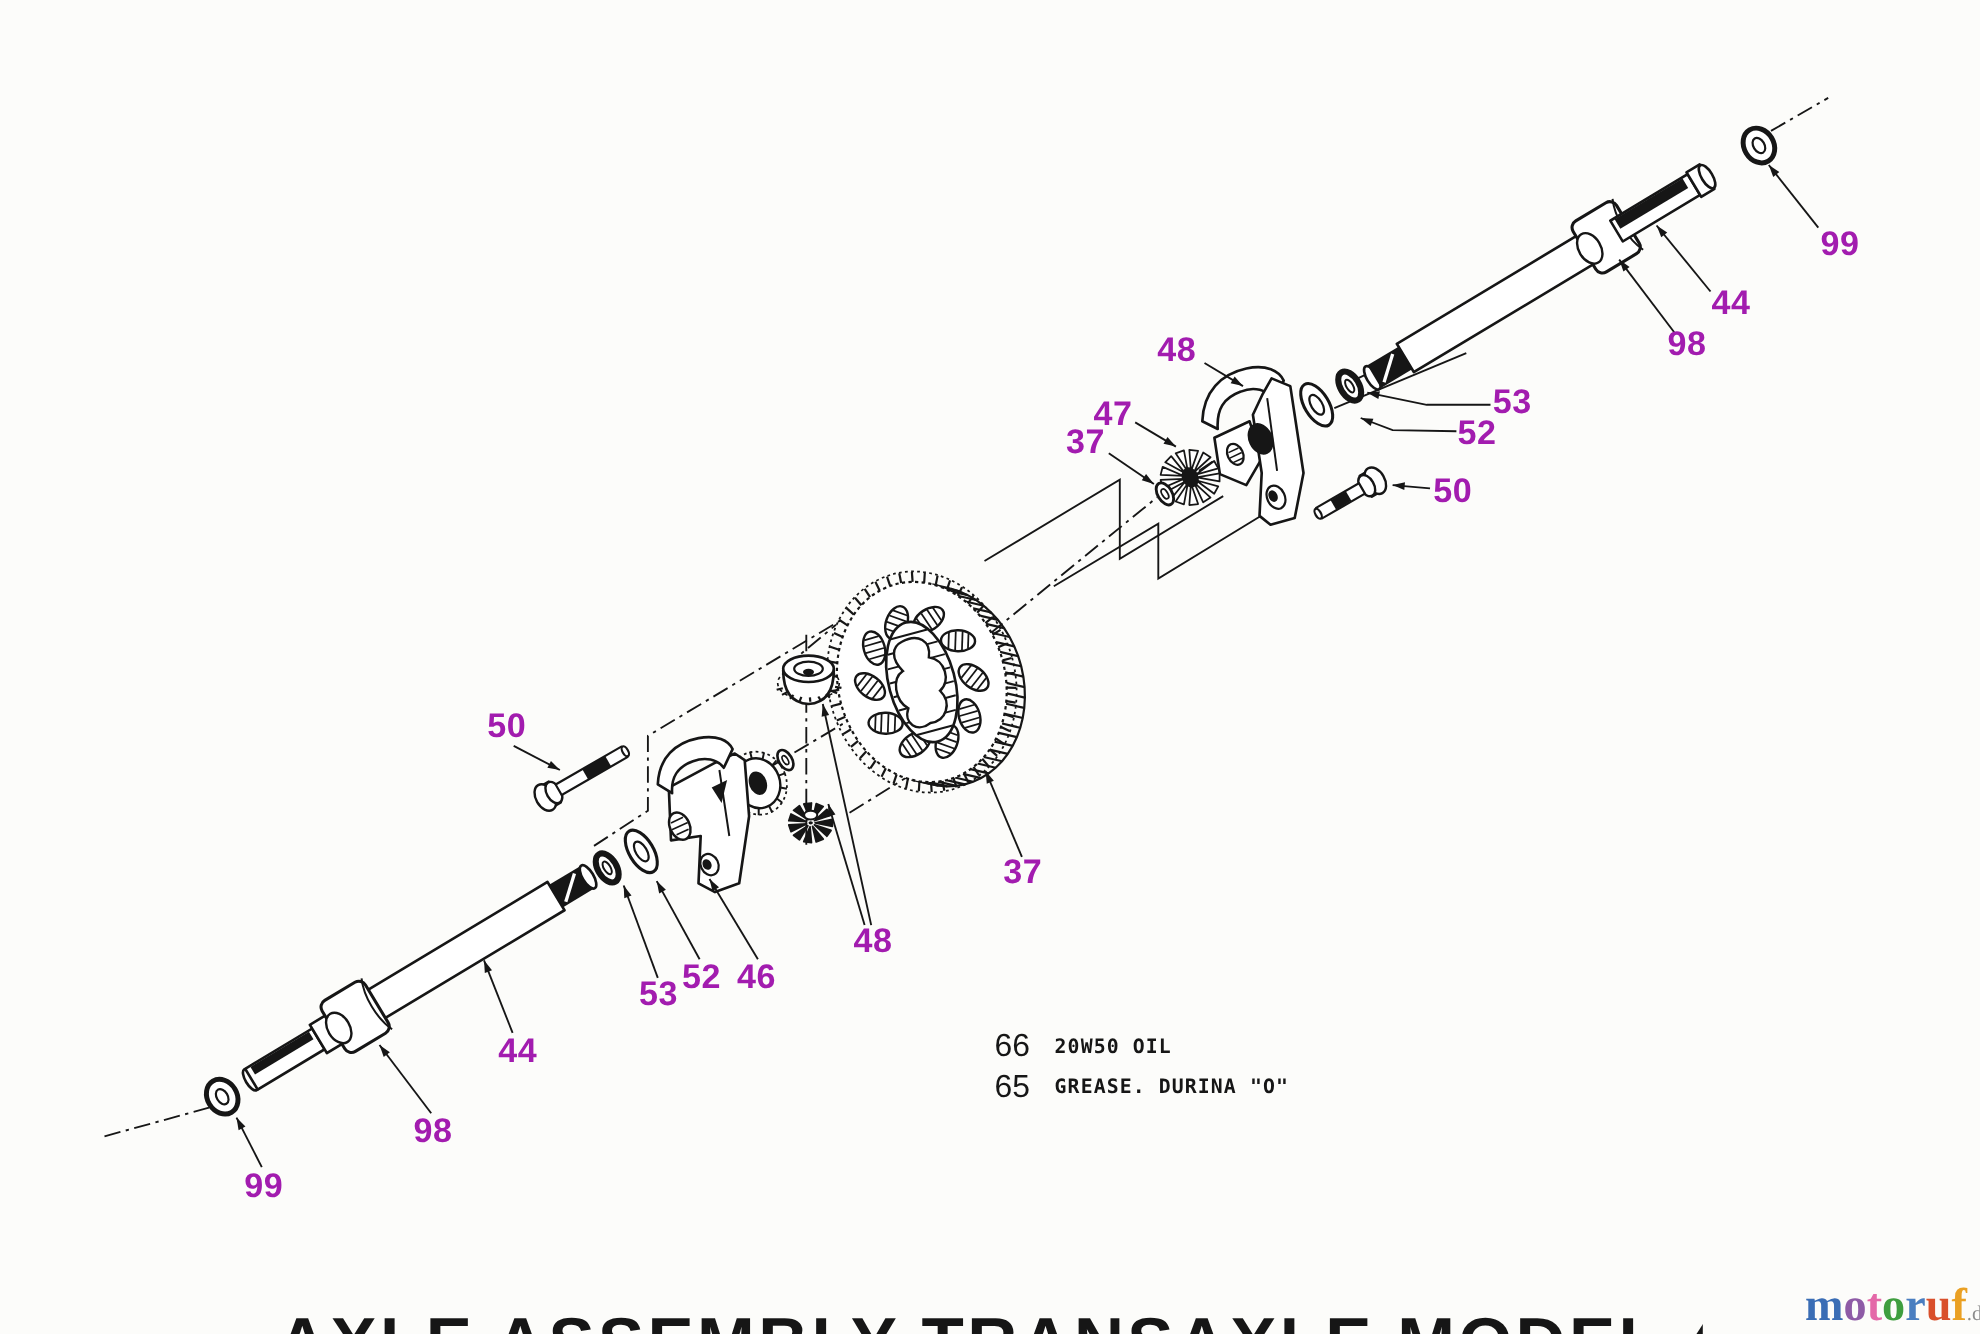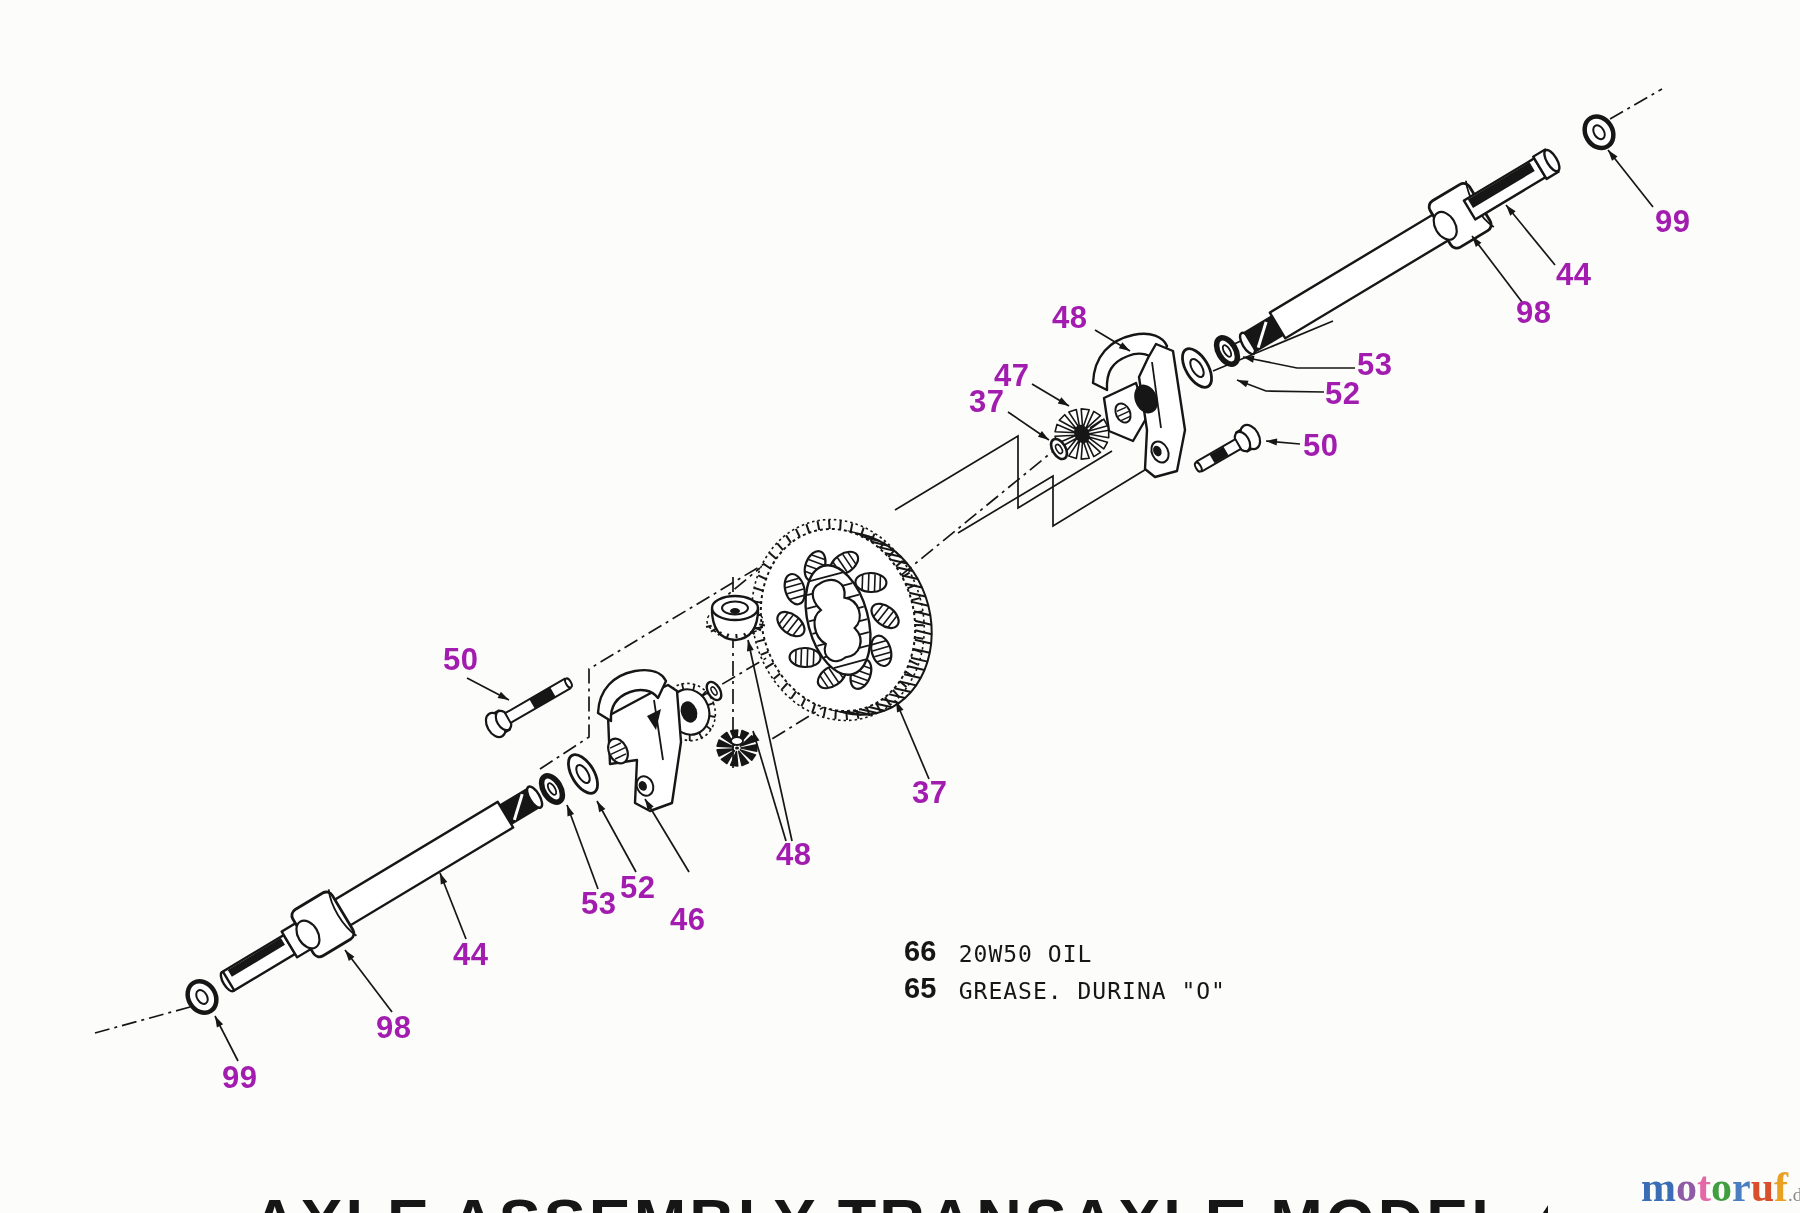--- a/index.html
+++ b/index.html
@@ -1,22 +1,22 @@
 <!DOCTYPE html>
 <html><head>
 <meta charset="utf-8">
 <style>
   html,body{margin:0;padding:0;background:#e8e8e8;}
   .page{position:relative;width:1800px;height:1213px;background:#fcfcfa;overflow:hidden;
         font-family:"Liberation Sans",sans-serif;color:#161616;}
   .callout{position:absolute;font-size:31px;font-weight:700;line-height:1;letter-spacing:0.5px;
            color:#a21caf;white-space:nowrap;}
   .note-row{position:absolute;white-space:nowrap;}
-  .note-ref{font-size:29px;font-weight:700;display:inline-block;vertical-align:top;}
-  .note-text{font-family:"DejaVu Sans Mono",monospace;font-size:23px;font-weight:400;
+  .note-ref{font-size:29px;font-weight:400;display:inline-block;vertical-align:top;}
+  .note-text{font-family:"DejaVu Sans Mono",monospace;font-size:18px;font-weight:700;
              letter-spacing:1px;display:inline-block;vertical-align:top;margin-top:6px;margin-left:18px;}
   #watermark{position:absolute;left:1641px;top:1166px;font-family:"Liberation Serif",serif;
              font-weight:700;font-size:42px;line-height:1;white-space:nowrap;}
   #watermark .suffix{font-size:19px;font-weight:400;}
   #caption-clip{position:absolute;left:252px;top:1196px;width:1296px;height:17px;overflow:hidden;}
   #caption-clip span{display:block;font-size:63px;font-weight:700;letter-spacing:3px;
                      white-space:nowrap;transform:translateY(-6px);line-height:63px;}
   svg{position:absolute;left:0;top:0;}
 </style>
 </head>
@@ -441,21 +441,21 @@
   <div class="callout" style="left:1556px;top:259px">44</div>
   <div class="callout" style="left:1516px;top:297px">98</div>
   <div class="callout" style="left:1357px;top:349px">53</div>
   <div class="callout" style="left:1325px;top:378px">52</div>
   <div class="callout" style="left:1303px;top:430px">50</div>
   <div class="callout" style="left:1052px;top:302px">48</div>
   <div class="callout" style="left:994px;top:360px">47</div>
   <div class="callout" style="left:969px;top:386px">37</div>
   <div class="callout" style="left:912px;top:777px">37</div>
   <div class="callout" style="left:776px;top:839px">48</div>
-  <div class="callout" style="left:670px;top:904px">46</div>
+  <div class="callout" style="left:670px;top:872px">46</div>
   <div class="callout" style="left:620px;top:872px">52</div>
   <div class="callout" style="left:581px;top:888px">53</div>
   <div class="callout" style="left:443px;top:644px">50</div>
   <div class="callout" style="left:453px;top:939px">44</div>
   <div class="callout" style="left:376px;top:1012px">98</div>
   <div class="callout" style="left:222px;top:1062px">99</div>
 
   <div class="note-row" style="left:904px;top:935px">
     <span class="note-ref">66</span>
     <span class="note-text">20W50 OIL</span>

